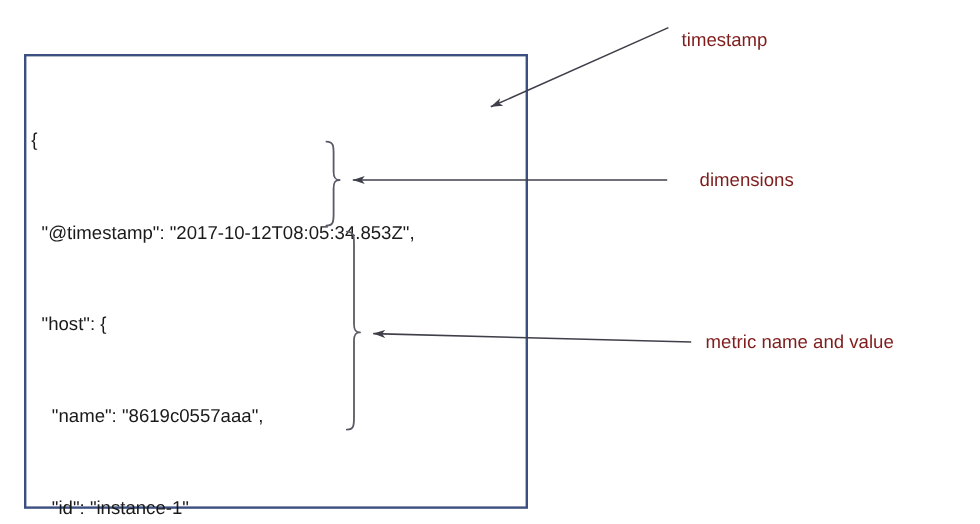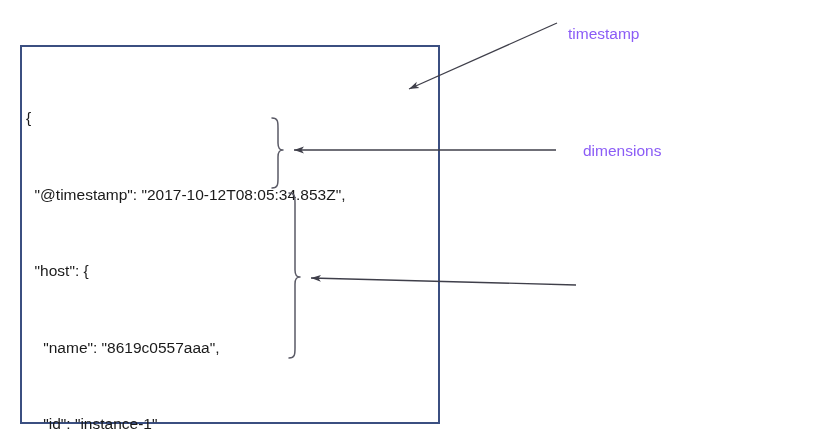--- a/index.html
+++ b/index.html
@@ -47,21 +47,21 @@
     white-space: pre;
     display: block;
     height: 25.5px;
   }
 
   
   .anno-label {
     position: absolute;
     font-family: "Liberation Sans", sans-serif;
     font-size: 15.5px;
-    color: #8b5cf6;
+    color: #7f1d1d;
     white-space: nowrap;
   }
   #label-timestamp { left: 568px; top: 25px; }
   #label-dimensions { left: 568px; top: 142px; margin-left: 15px; }
   #label-metric    { left: 588px; top: 277px; }
 
   
   #overlay {
     position: absolute;
     left: 0;
@@ -132,14 +132,15 @@
     </g>
     <g>
       <line x1="576" y1="285" x2="311" y2="278" stroke="#3f3f4a" stroke-width="1.3" marker-end="url(#arrowhead)"></line>
     </g>
   </svg>
 
   <div class="anno-label" id="label-timestamp">timestamp</div>
 
   <div class="anno-label" id="label-dimensions">dimensions</div>
 
+  <div class="anno-label" id="label-metric">metric name and value</div>
 
 </div>
 
 </body></html>

